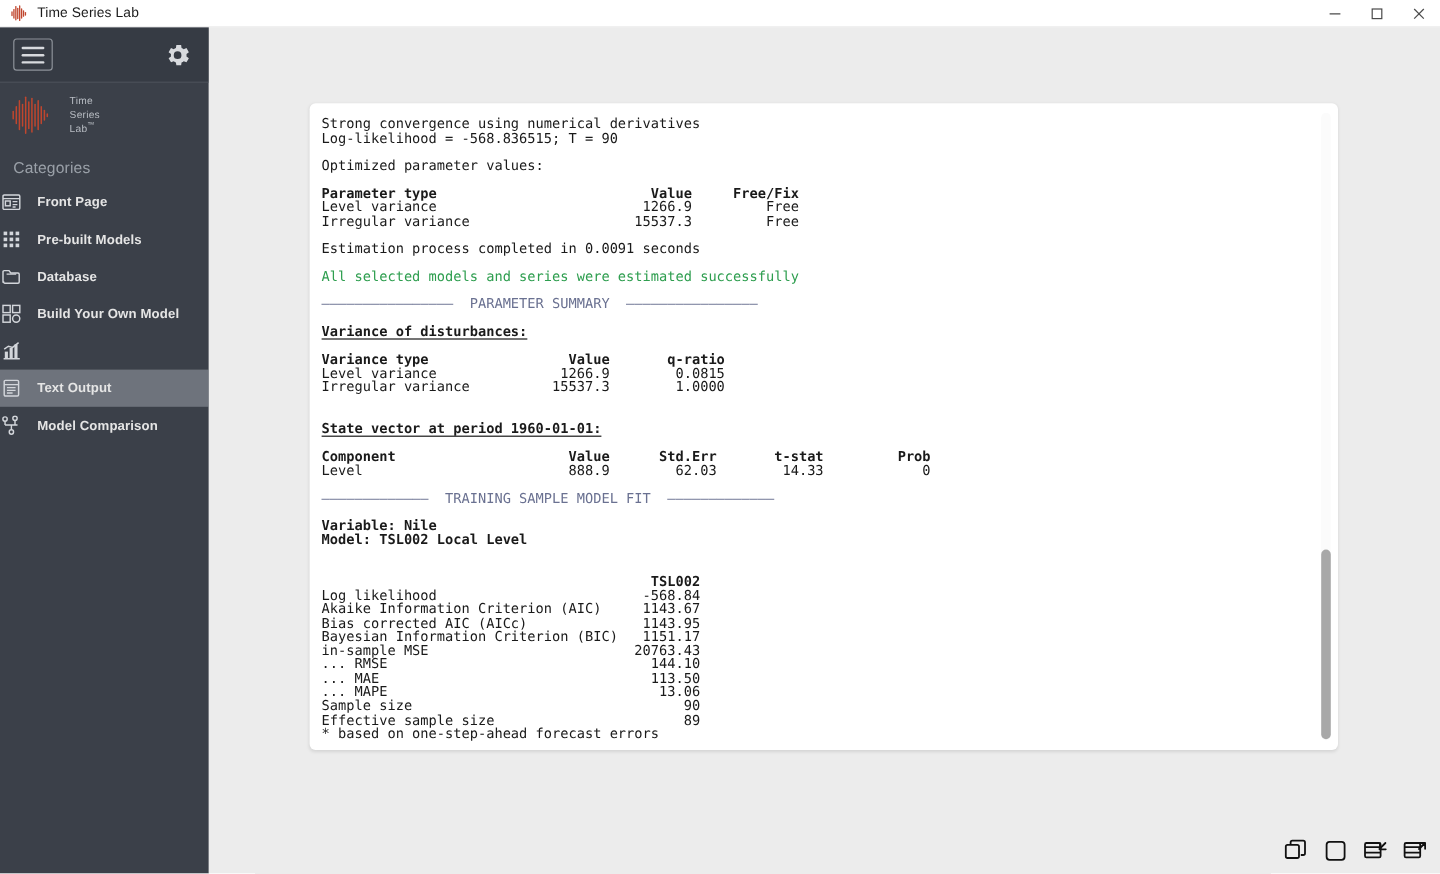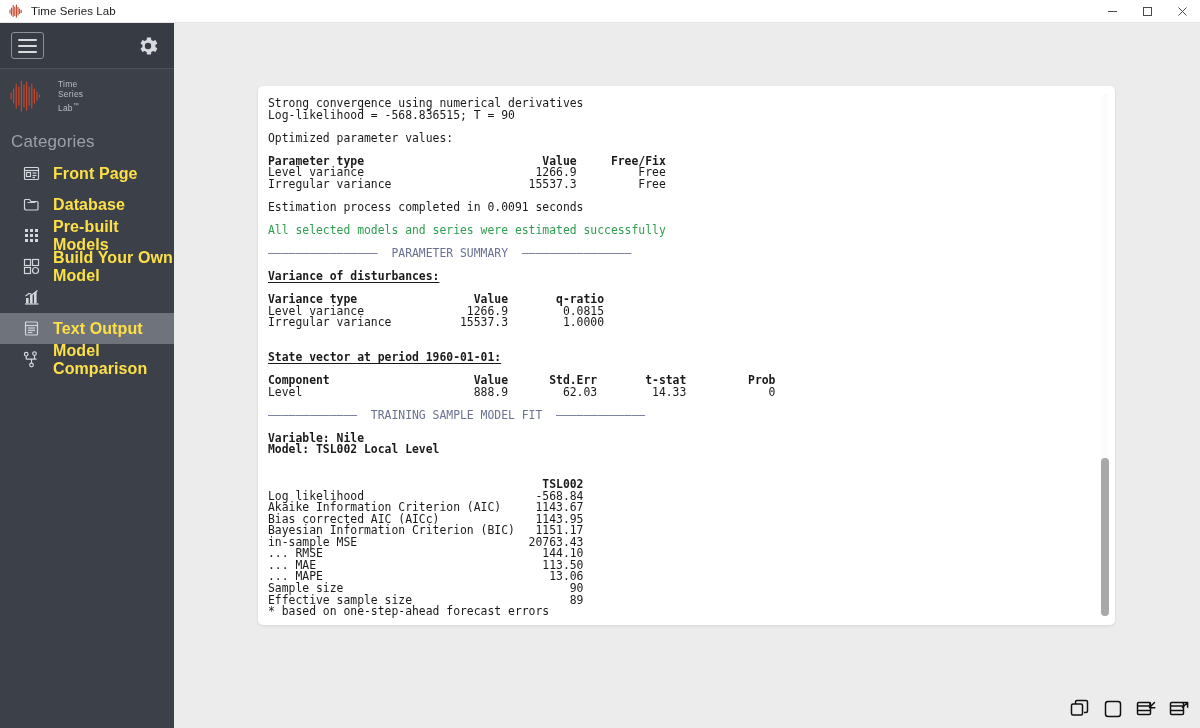--- a/index.html
+++ b/index.html
@@ -44,25 +44,25 @@
 
   .sb-logo { height: 54px; display: flex; align-items: center; padding-left: 8px; }
   .logo-wave { width: 34px; height: 36px; }
   .logo-text {
     margin-left: 16px; color: #b9bdc4; font-size: 8.5px; line-height: 10.5px;
     letter-spacing: .2px;
   }
   .logo-text .tm { font-size: 6px; vertical-align: super; }
 
   .sb-cat {
-    color: #9aa0a8; font-size: 17px; padding: 9px 0 6px 11px; letter-spacing: .15px;
+    color: #9aa0a8; font-size: 13px; padding: 9px 0 6px 11px; letter-spacing: .15px;
   }
   .nav-item {
-    display: flex; align-items: center; height: 31px; padding-left: 22px;
-    color: #fde047; font-size: 16px; font-weight: bold; letter-spacing: .1px;
+    display: flex; align-items: center; height: 31px; padding-left: 0;
+    color: #e5e5e5; font-size: 11px; font-weight: bold; letter-spacing: .1px;
   }
   .nav-item.active { background: #6e737c; }
   .nav-ico {
     width: 18px; height: 18px; margin-right: 13px; flex: 0 0 18px;
     color: #d3d6db; display: flex; align-items: center; justify-content: center;
   }
   .nav-ico svg { display: block; }
 
   
   .main {
@@ -200,48 +200,48 @@
           <line x1="9.5" y1="8" x2="13.5" y2="8"></line>
           <line x1="9.5" y1="10.5" x2="13.5" y2="10.5"></line>
           <line x1="9.5" y1="12.5" x2="12" y2="12.5"></line>
         </svg>
       </span>
       <span>Front Page</span>
     </div>
 
     <div class="nav-item">
       <span class="nav-ico">
-        <svg width="17" height="17" viewBox="0 0 17 17" fill="none" stroke="currentColor" stroke-width="1.2">
-          <path d="M1.5 13V4.5a1 1 0 0 1 1-1h4l1.5 2h6a1 1 0 0 1 1 1V13a1 1 0 0 1-1 1h-11a1 1 0 0 1-1-1z"></path>
-          <path d="M4.5 6.5h8" stroke-width="1"></path>
-        </svg>
-      </span>
-      <span>Database</span>
-    </div>
-
-    <div class="nav-item">
-      <span class="nav-ico">
         <svg width="17" height="17" viewBox="0 0 17 17" fill="currentColor">
           <rect x="2" y="2" width="3" height="3"></rect>
             <rect x="7" y="2" width="3" height="3"></rect>
             <rect x="12" y="2" width="3" height="3"></rect>
           <rect x="2" y="7" width="3" height="3"></rect>
             <rect x="7" y="7" width="3" height="3"></rect>
             <rect x="12" y="7" width="3" height="3"></rect>
           <rect x="2" y="12" width="3" height="3"></rect>
             <rect x="7" y="12" width="3" height="3"></rect>
             <rect x="12" y="12" width="3" height="3"></rect>
         </svg>
       </span>
       <span>Pre-built Models</span>
     </div>
 
     <div class="nav-item">
       <span class="nav-ico">
         <svg width="17" height="17" viewBox="0 0 17 17" fill="none" stroke="currentColor" stroke-width="1.2">
+          <path d="M1.5 13V4.5a1 1 0 0 1 1-1h4l1.5 2h6a1 1 0 0 1 1 1V13a1 1 0 0 1-1 1h-11a1 1 0 0 1-1-1z"></path>
+          <path d="M4.5 6.5h8" stroke-width="1"></path>
+        </svg>
+      </span>
+      <span>Database</span>
+    </div>
+
+    <div class="nav-item">
+      <span class="nav-ico">
+        <svg width="17" height="17" viewBox="0 0 17 17" fill="none" stroke="currentColor" stroke-width="1.2">
           <rect x="1.5" y="1.5" width="6" height="6"></rect>
           <rect x="9.5" y="1.5" width="6" height="6"></rect>
           <rect x="1.5" y="9.5" width="6" height="6"></rect>
           <circle cx="12.5" cy="12.5" r="3"></circle>
         </svg>
       </span>
       <span>Build Your Own Model</span>
     </div>
 
 

